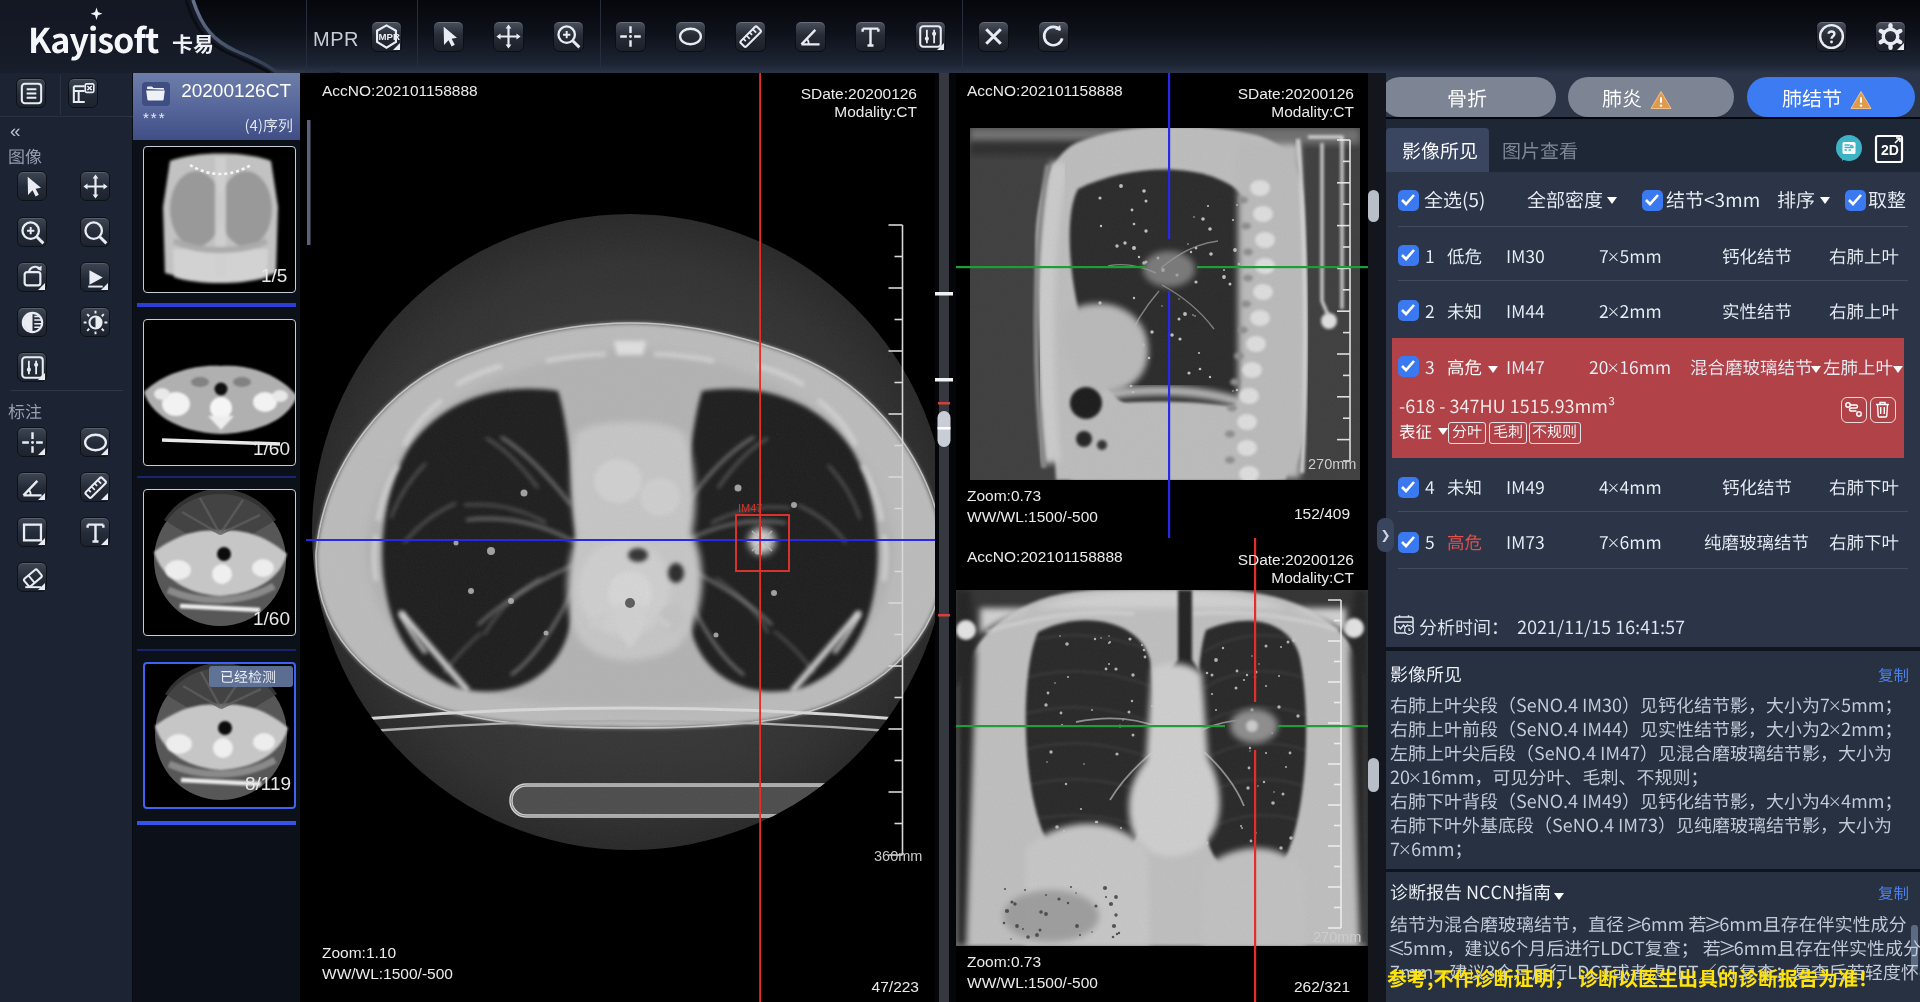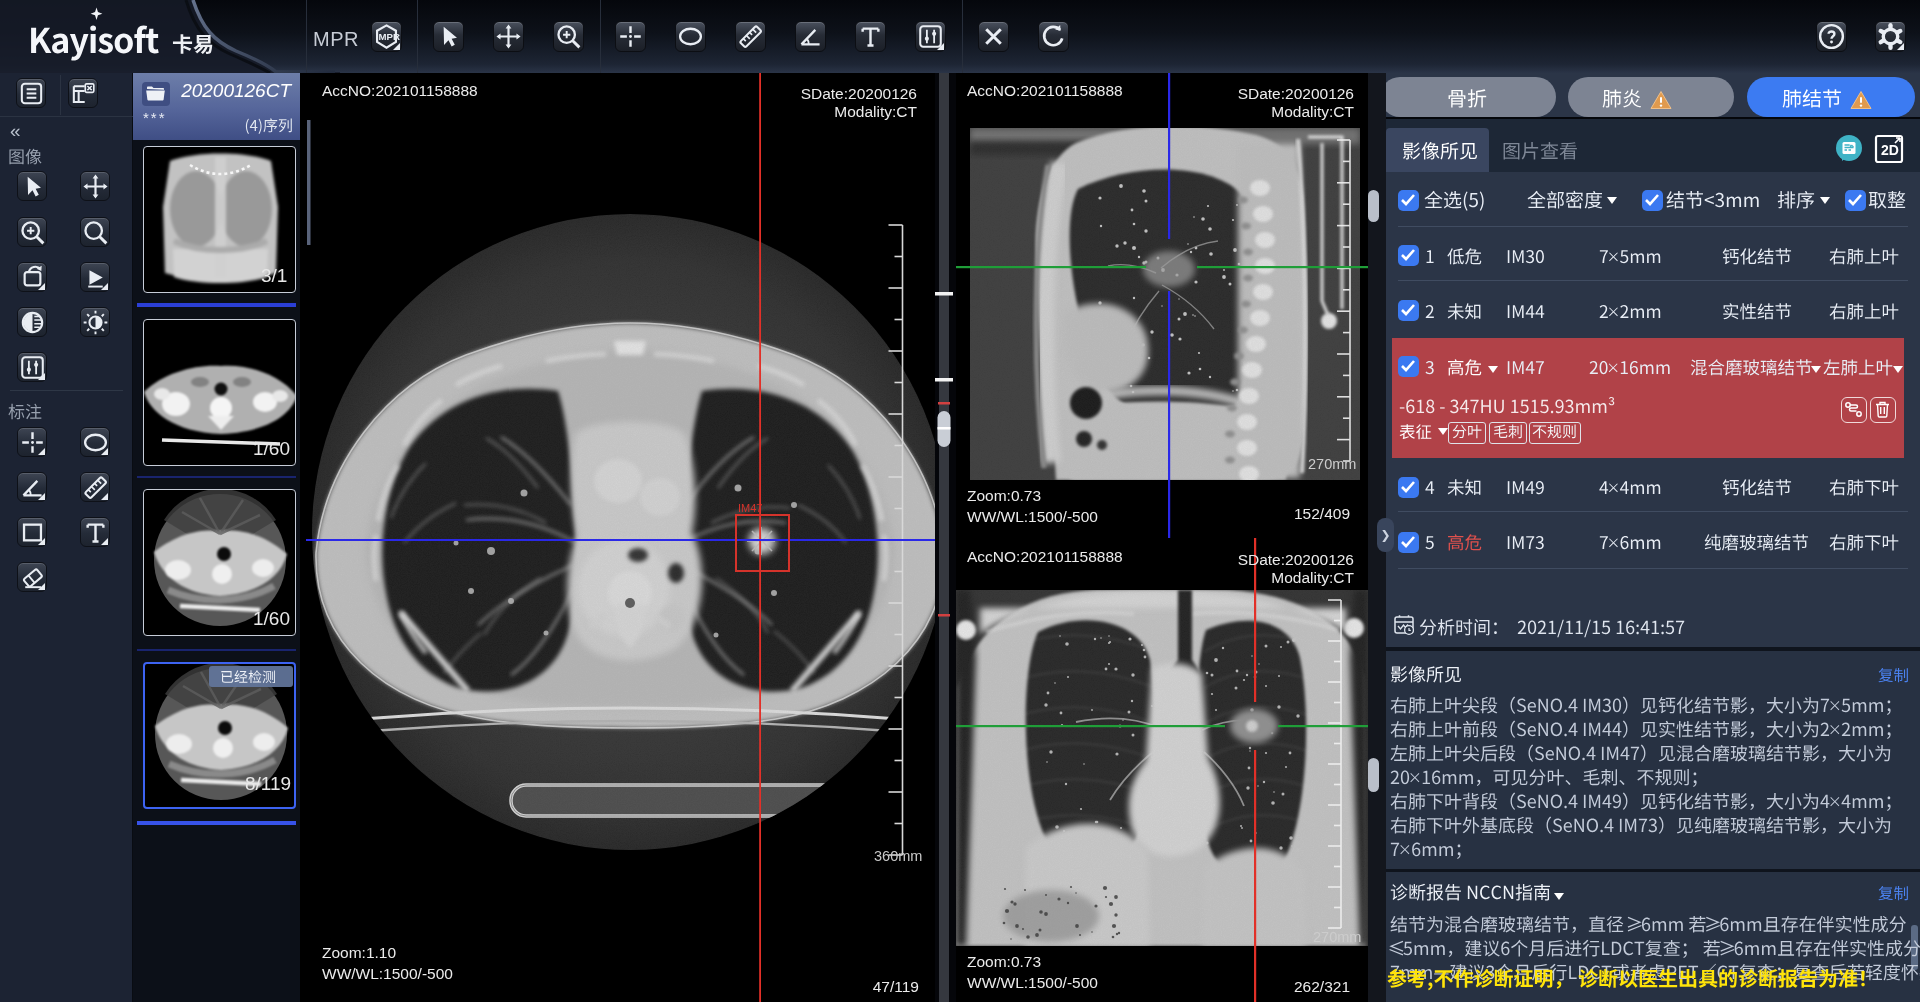--- a/index.html
+++ b/index.html
@@ -23,21 +23,21 @@
 #sidetop .vdiv { position:absolute; left:60px; top:2px; width:1px; height:40px; background:#2b3342; }
 .sbtn { position:absolute; width:30px; height:30px; border-radius:6px;
   background:linear-gradient(180deg,#3e4553 0%,#242b38 55%,#1d232e 100%);
   border:1px solid #0e1118; box-shadow:inset 0 1px 0 rgba(255,255,255,0.14); }
 .fold { position:absolute; right:1px; bottom:1px; width:0; height:0;
   border-left:7px solid transparent; border-bottom:7px solid #e8ecf2; }
 
 #thumbs { position:absolute; left:133px; top:73px; width:167px; height:929px; background:#0c1018; }
 #thumbhead { position:absolute; left:0; top:0; width:167px; height:67px;
   background:linear-gradient(180deg,#6d7ea9 0%,#55659a 55%,#3f4e85 100%); }
-#thumbhead .t1 { position:absolute; right:9px; top:7px; font-size:19px; color:#fff;font-style:italic; }
+#thumbhead .t1 { position:absolute; right:9px; top:7px; font-size:19px; color:#fff; }
 #thumbhead .stars { position:absolute; left:10px; top:36px; font-size:15px; color:#e8ecf4; letter-spacing:2px; }
 .thumbfr { position:absolute; left:10px; width:153px; height:147px; background:#000;
   border:1px solid #c7cdd8; border-radius:4px; overflow:hidden; }
 .thumbnum { position:absolute; font-size:19px; color:#e8e8e8; z-index:5; }
 .bluesep { position:absolute; background:#2b3fd6; }
 
 .vp { position:absolute; background:#000; overflow:hidden; }
 .ovl { position:absolute; font-size:15.5px; color:#ebebeb; z-index:10; white-space:pre; }
 .ovlr { text-align:right; }
 
@@ -291,21 +291,21 @@
           <g filter="url(#t1b)">
             <path d="M26,14 C52,4 101,4 127,14 L134,60 L132,126 C104,135 49,135 21,126 L19,60 Z" fill="#c2c2c2"></path>
             <path d="M29,102 L124,102 L123,130 C100,138 53,138 30,130 Z" fill="#d2d2d2"></path>
             <ellipse cx="52" cy="62" rx="26" ry="38" fill="#999999"></ellipse>
             <ellipse cx="102" cy="62" rx="26" ry="38" fill="#999999"></ellipse>
             <rect x="71" y="10" width="11" height="120" fill="#cfcfcf" opacity="0.9"></rect>
             <path d="M30,94 C55,106 98,106 123,94" stroke="#ababab" stroke-width="6" fill="none"></path>
           </g>
           <path d="M46,18 Q76,36 107,18" stroke="#f6f6f6" stroke-width="2.6" fill="none" stroke-dasharray="3,3"></path>
         </svg></div>
-  <div class="thumbnum" style="left:128px;top:192px">3/1</div>
+  <div class="thumbnum" style="left:128px;top:192px">1/5</div>
   <div class="thumbfr" style="top:246px"><svg width="153" height="147" viewBox="0 0 153 147">
           <filter id="t2b" x="-30%" y="-30%" width="160%" height="160%" color-interpolation-filters="sRGB">
             <feGaussianBlur stdDeviation="1.2"></feGaussianBlur>
           </filter>
           <g filter="url(#t2b)">
             <path d="M0,72 C20,52 54,44 77,46 C100,44 134,52 153,76 C146,96 122,112 77,114 C30,112 6,92 0,72 Z" fill="#b0b0b0"></path>
             <ellipse cx="32" cy="84" rx="14" ry="12" fill="#f2f2f2"></ellipse>
             <ellipse cx="121" cy="82" rx="12" ry="10" fill="#f2f2f2"></ellipse>
             <circle cx="77" cy="88" r="11" fill="#f5f5f5"></circle>
             <path d="M64,96 L90,96 L77,110 Z" fill="#ededed"></path>
@@ -494,21 +494,21 @@
         <rect x="1" y="47" width="3.5" height="125" fill="#59637a"></rect>
         <rect x="453.2" y="0" width="1.8" height="929" fill="#e23028"></rect>
         <rect x="0" y="466" width="629" height="2" fill="#2a28e8"></rect>
         <rect x="430" y="442" width="53" height="56" fill="none" stroke="#d5332b" stroke-width="2"></rect>
         <text x="432" y="439" fill="#d5332b" font-size="11" font-family="Liberation Sans">IM47</text>
       </svg>
   <div class="ovl" style="left:16px;top:9px">AccNO:202101158888</div>
   <div class="ovl ovlr" style="right:18px;top:12px">SDate:20200126<br>Modality:CT</div>
   <div class="ovl" style="left:16px;top:871px">Zoom:1.10</div>
   <div class="ovl" style="left:16px;top:892px">WW/WL:1500/-500</div>
-  <div class="ovl ovlr" style="right:16px;top:905px">47/119</div>
+  <div class="ovl ovlr" style="right:16px;top:905px">47/223</div>
 </div>
 
 <div class="vp" id="midscroll" style="left:935px;top:73px;width:21px;height:929px;background:#05060a">
   <svg width="21" height="929">
     <rect x="4" y="0" width="10" height="929" fill="#35383f"></rect>
     <rect x="0" y="219" width="18" height="3.5" fill="#f2f2f2"></rect>
     <rect x="0" y="305" width="18" height="3.5" fill="#f2f2f2"></rect>
     <rect x="3" y="329" width="12" height="2.5" fill="#d24040"></rect>
     <rect x="3" y="541" width="12" height="2.5" fill="#d24040"></rect>
     <rect x="2.5" y="338" width="13" height="36" rx="6.5" fill="#c9ced6"></rect>

